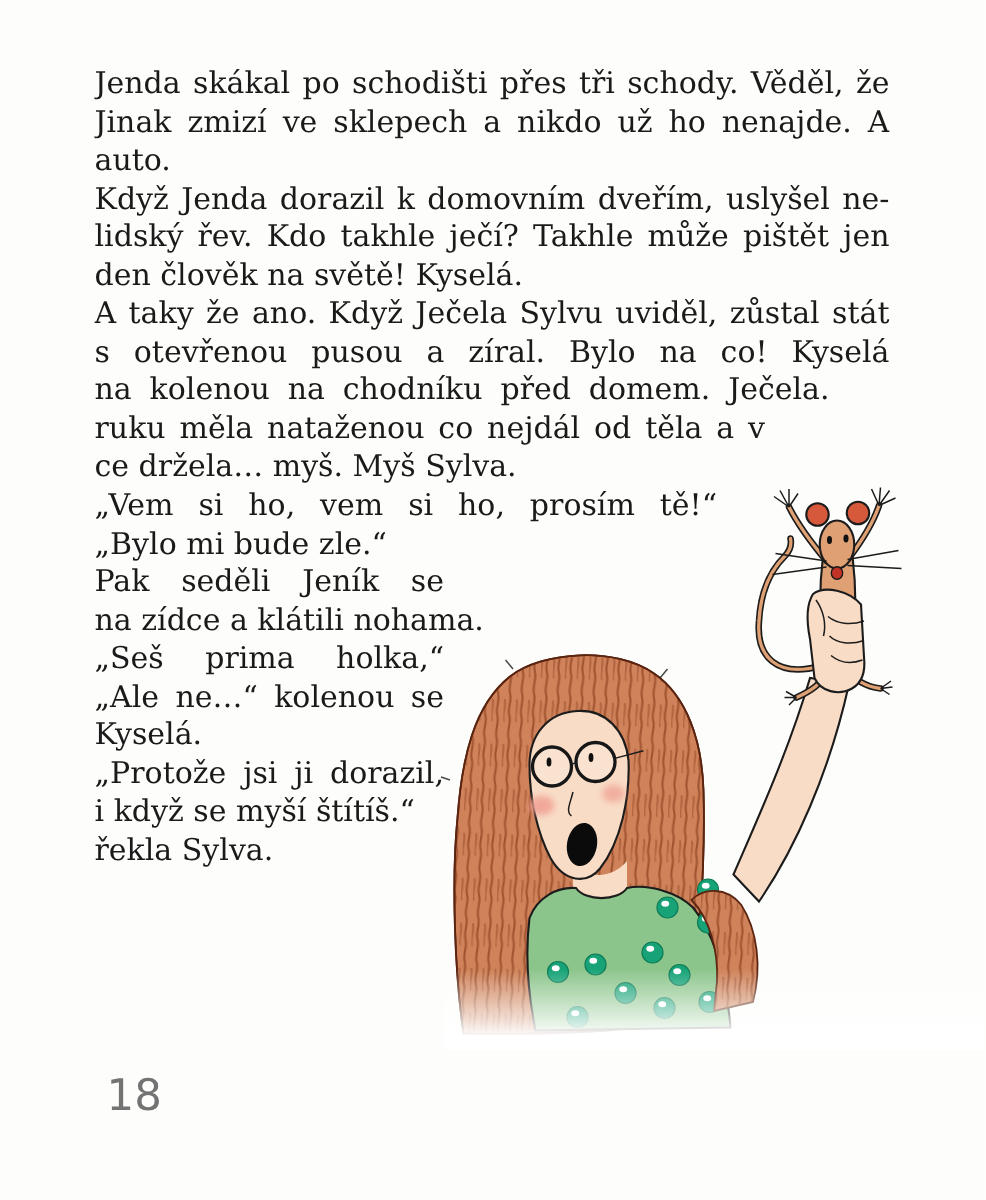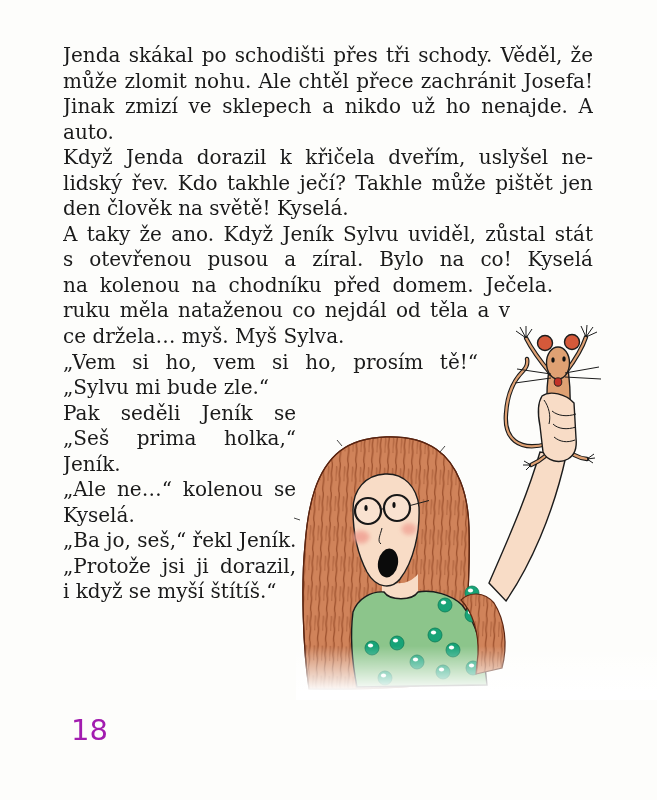--- a/index.html
+++ b/index.html
@@ -16,21 +16,21 @@
     width:530px;
   }
   .just{text-align:justify;text-align-last:justify;}
   .left{text-align:left;text-align-last:left;}
   .w490{width:490px;}
   .w447{width:447px;}
   .w415{width:415px;}
   .nar{width:233px;}
   .page-number{
     position:absolute;left:71px;top:713px;z-index:2;
-    font-family:"DejaVu Sans", sans-serif;font-size:29px;color:#a21caf;
+    font-family:"DejaVu Sans", sans-serif;font-size:29px;color:#737373;
   }
   .illu{position:absolute;left:0;top:0;z-index:1;}
   
   .f-hair{fill:var(--hair,#d0835a);}
   .f-skin{fill:var(--skin,#f8dcc6);}
   .f-dress{fill:var(--dress,#8cc58b);}
   .f-dot{fill:var(--dot,#17a377);stroke:#0c7b55;stroke-width:.8;}
   .f-mouse{fill:var(--mouse,#dfa173);}
   .f-ear{fill:var(--ear,#d5593a);}
   .f-cheek{fill:var(--cheek,#f0a093);}
@@ -42,41 +42,40 @@
   .tube-t{stroke:var(--mouse,#dfa173);stroke-width:2.2;fill:none;stroke-linecap:round;}
   .gl{fill:rgba(255,255,255,0.18);stroke:#171717;stroke-width:2.2;}
 </style>
 </head>
 <body>
 
 <div class="page">
 
   <div class="text-block">
     <div class="ln just">Jenda skákal po schodišti přes tři schody. Věděl, že si</div>
-    <div class="ln just">může zlomit nohu. Ale chtěl přece zachránit Josefa!</div>
     <div class="ln just">Jinak zmizí ve sklepech a nikdo už ho nenajde. A jest-</div>
     <div class="ln left">auto.</div>
-    <div class="ln just">Když Jenda dorazil k křičela dveřím, uslyšel ne-</div>
+    <div class="ln just">Když Jenda dorazil k domovním dveřím, uslyšel ne-</div>
     <div class="ln just">lidský řev. Kdo takhle ječí? Takhle může pištět jen je-</div>
     <div class="ln left">den člověk na světě! Kyselá.</div>
-    <div class="ln just">A taky že ano. Když Jeník Sylvu uviděl, zůstal stát</div>
+    <div class="ln just">A taky že ano. Když Ječela Sylvu uviděl, zůstal stát</div>
     <div class="ln just">s otevřenou pusou a zíral. Bylo na co! Kyselá klečela</div>
     <div class="ln just w490">na kolenou na chodníku před domem. Ječela. Pravou</div>
     <div class="ln just w447">ruku měla nataženou co nejdál od těla a v té ru-</div>
     <div class="ln left">ce držela… myš. Myš Sylva.</div>
     <div class="ln just w415">„Vem si ho, vem si ho, prosím tě!“ křičela.</div>
-    <div class="ln left">„Sylvu mi bude zle.“</div>
+    <div class="ln left">„Bylo mi bude zle.“</div>
     <div class="ln just nar">Pak seděli Jeník se Sylvou</div>
+    <div class="ln left">na zídce a klátili nohama.</div>
     <div class="ln just nar">„Seš prima holka,“ řekl</div>
-    <div class="ln left">Jeník.</div>
     <div class="ln just nar">„Ale ne…“ kolenou se</div>
     <div class="ln left">Kyselá.</div>
-    <div class="ln left">„Ba jo, seš,“ řekl Jeník.</div>
     <div class="ln just nar">„Protože jsi ji dorazil,</div>
     <div class="ln left">i když se myší štítíš.“</div>
+    <div class="ln left">řekla Sylva.</div>
   </div>
 
   <svg class="illu" width="657" height="800" viewBox="0 0 657 800" role="img" aria-label="Dívka s dlouhými zrzavými vlasy, kulatými brýlemi a otevřenou pusou, v zelených šatech s puntíky, drží ve zdvižené ruce myš Josefa.">
     <defs>
       <pattern id="hairTex" width="8" height="30" patternUnits="userSpaceOnUse" patternTransform="rotate(2)">
         <path d="M4 0 C5.6 5 2.4 10 4 15 C5.6 20 2.4 25 4 30" fill="none" class="sk-hairtex" opacity="0.6"></path>
         <path d="M0.5 4 C2 9 -1 14 0.5 19" fill="none" class="sk-hairtex" opacity="0.38"></path>
       </pattern>
       <linearGradient id="fadeBottom" x1="0" y1="0" x2="0" y2="1">
         <stop offset="0" stop-color="#ffffff" stop-opacity="0"></stop>

